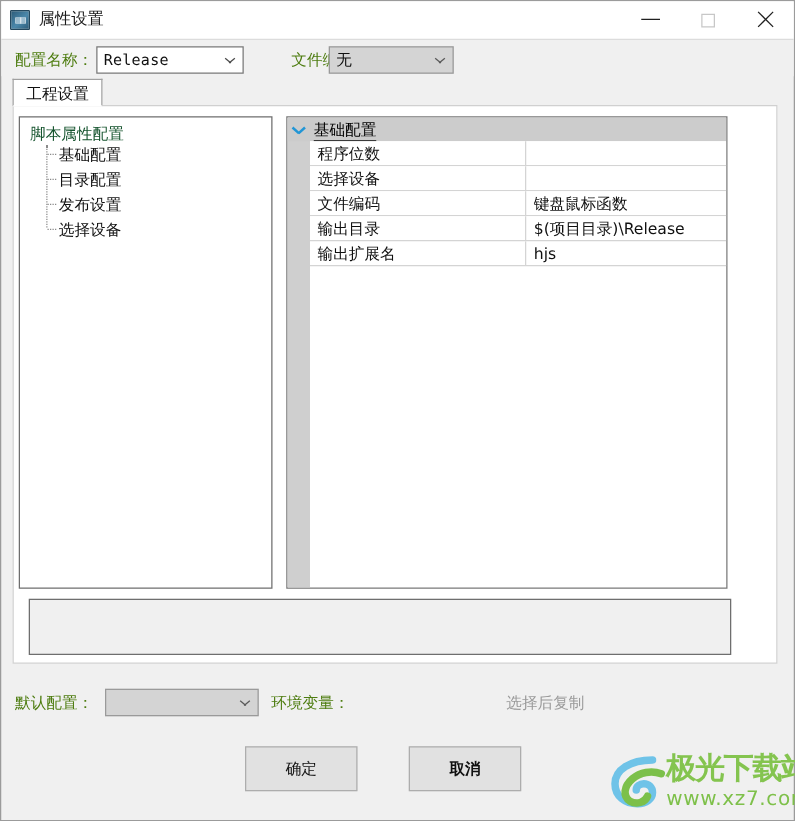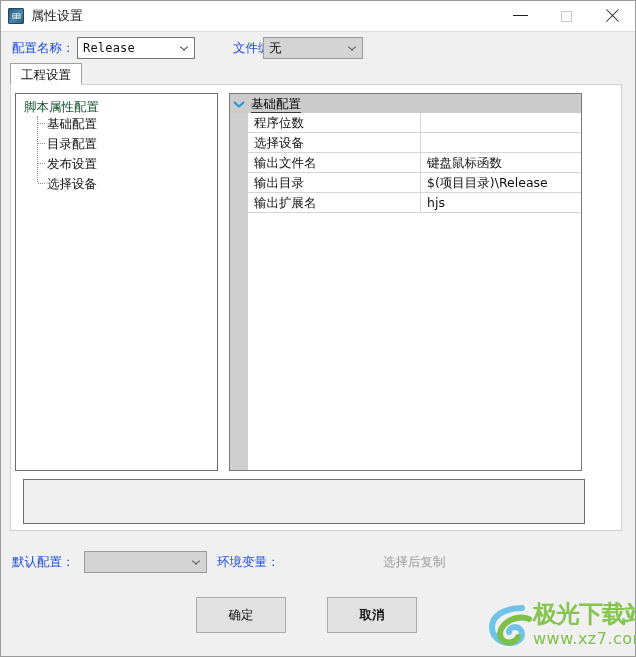--- a/index.html
+++ b/index.html
@@ -107,21 +107,21 @@
     position: absolute;
     left: 0; top: 31px;
     width: 634px;
     height: 29px;
     background: #f0f0f0;
   }
   .lbl {
     position: absolute;
     font-size: 12.5px;
     line-height: 16px;
-    color: #1d4ed8;
+    color: #4d7c0f;
     font-family: "DejaVu Sans", sans-serif;
     white-space: nowrap;
   }
   #lbl-config { left: 11px; top: 39px; }
   #lbl-encoding { left: 232px; top: 39px; }
 
   .combo {
     position: absolute;
     box-sizing: border-box;
     border: 1px solid #767676;
@@ -347,21 +347,21 @@
     border: 1px solid #6e6e6e;
   }
 
   
   #lbl-default { left: 11px; top: 553px; }
   #lbl-envvar  { left: 216px; top: 553px; }
   #combo-default { left: 83px;  top: 550px; width: 123px; }
   #combo-envvar  { left: 268px; top: 550px; width: 130px; }
   #hint-copy {
     position: absolute;
-    left: 382px; top: 553px;
+    left: 404px; top: 553px;
     font-size: 12.5px;
     line-height: 16px;
     font-family: "DejaVu Sans", sans-serif;
     color: #9a9a9a;
     white-space: nowrap;
   }
 
   .pushbtn {
     position: absolute;
     top: 596px;
@@ -486,21 +486,21 @@
       <span class="pdiv"></span>
     </div>
 
     <div class="prop-row" style="top:39px">
       <span class="pname">选择设备</span>
       <span class="pdiv"></span>
       <span class="pval"></span>
     </div>
 
     <div class="prop-row" style="top:59px">
-      <span class="pname">输出文件名</span>
+      <span class="pname">文件编码</span>
       <span class="pdiv"></span>
       <span class="pval">键盘鼠标函数</span>
     </div>
 
     <div class="prop-row" style="top:99px">
       <span class="pname">输出扩展名</span>
       <span class="pdiv"></span>
       <span class="pval">hjs</span>
     </div>
 

